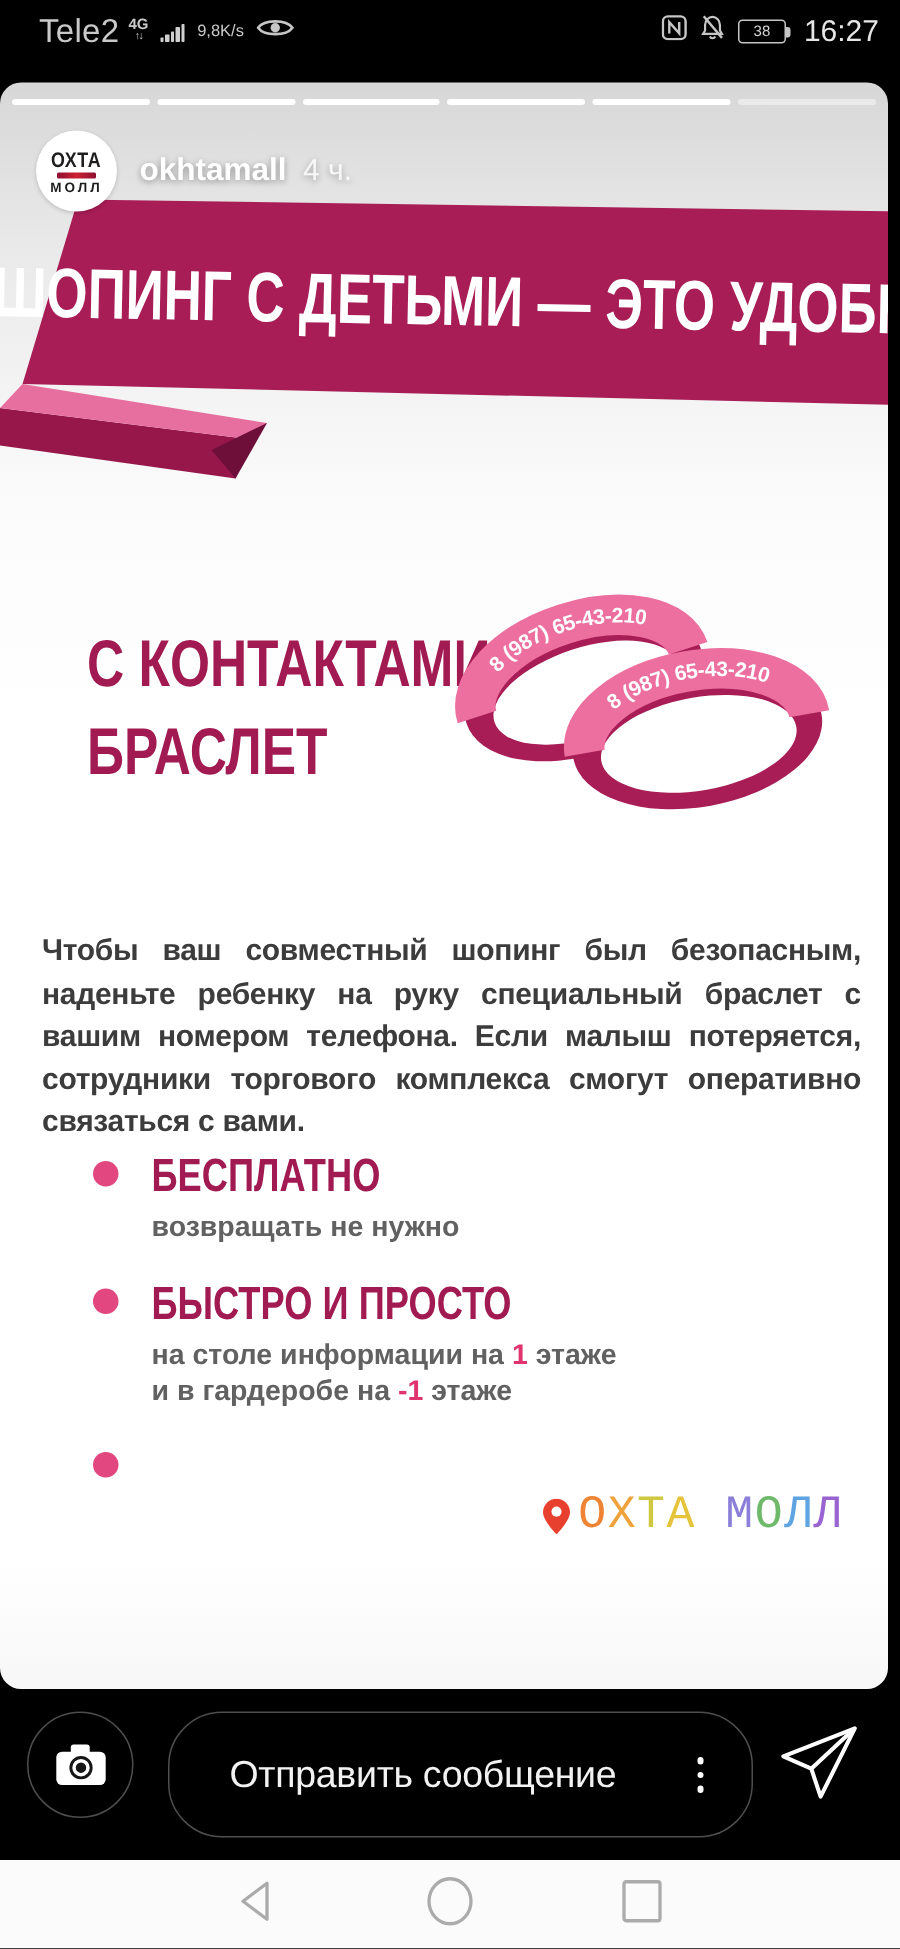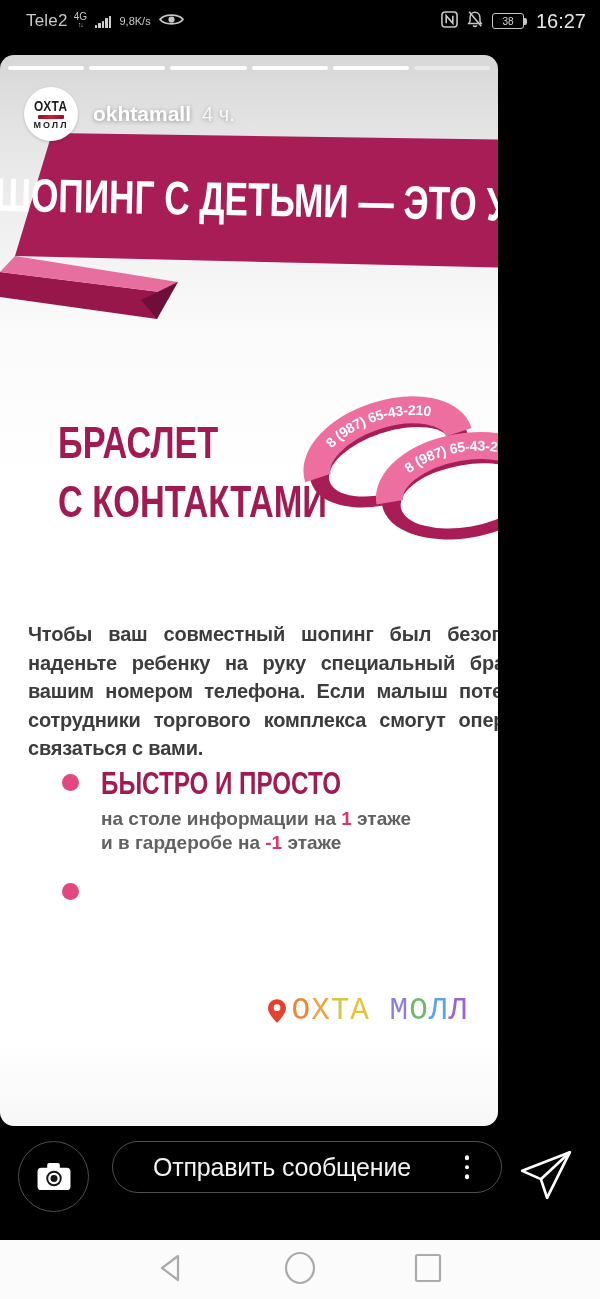--- a/index.html
+++ b/index.html
@@ -7,34 +7,34 @@
   body {
     position: relative; background:#000; overflow:hidden;
     font-family:"Liberation Sans", sans-serif;
     -webkit-font-smoothing: antialiased;
   }
   
   .statusbar { position:absolute; top:0; left:0; width:600px; height:42px;
     display:flex; align-items:center; justify-content:space-between;
     color:#c9c9c9; padding:0 14px 0 26px; background:#000; }
   .sb-left, .sb-right { display:flex; align-items:center; gap:8px; }
-  .sb-carrier { font-size:17px; letter-spacing:.2px; }
+  .sb-carrier { font-size:22px; letter-spacing:.2px; }
   .sb-net { display:flex; flex-direction:column; align-items:center; line-height:8px; margin-left:-2px;}
-  .sb-net .g { font-size:10px; font-weight:normal; }
+  .sb-net .g { font-size:10px; font-weight:bold; }
   .sb-net .arr { font-size:7px; letter-spacing:-1px; }
   .sb-bars { display:flex; align-items:flex-end; gap:1px; height:13px; }
   .sb-bars i { width:2.5px; background:#cfcfcf; display:block; border-radius:.5px;}
   .sb-speed { display:flex; flex-direction:row; align-items:center; font-size:11px; line-height:11px; }
   .sb-batt { position:relative; width:32px; height:16px; border:1.5px solid #c6c6c6; border-radius:3px;
     display:flex; align-items:center; justify-content:center; font-size:10px; color:#d4d4d4;}
   .sb-batt:after { content:""; position:absolute; right:-4px; top:4px; width:2.5px; height:7px;
     background:#c6c6c6; border-radius:0 2px 2px 0;}
   .sb-time { font-size:20px; color:#e6e6e6; margin-left:4px; }
   
-  .story-card { position:absolute; top:55px; left:0; width:498px; height:1071px;
+  .story-card { position:absolute; top:55px; left:0; width:592px; height:1071px;
     border-radius:14px; overflow:hidden;
     background:linear-gradient(180deg,#d7d7d8 0%, #e9e9ea 10%, #fbfbfb 26%, #ffffff 40%, #ffffff 92%, #f7f7f7 100%); }
   .progress-row { position:absolute; top:11px; left:8px; right:8px; display:flex; gap:5px; }
   .progress-row .seg { flex:1; height:4px; border-radius:2px; background:#ffffff; }
   .progress-row .seg.dim { opacity:.45; }
   .story-header { position:absolute; top:32px; left:24px; display:flex; align-items:center; gap:15px; z-index:5;}
   .avatar { width:54px; height:54px; border-radius:50%; background:#fff; display:flex; flex-direction:column;
     align-items:center; justify-content:center; box-shadow:0 1px 3px rgba(0,0,0,.18); }
   .avatar .l1 { font-size:14px; font-weight:bold; color:#1d1d1d; letter-spacing:.5px; transform:scaleX(.85); line-height:14px;}
   .avatar .rule { width:26px; height:4px; margin:2px 0; border-radius:1px;
@@ -62,21 +62,21 @@
   .bullet-title { font-size:31px; font-weight:bold; color:var(--heading); line-height:33px; }
   .bullet-sub { font-size:19px; font-weight:bold; color:#616161; line-height:24px; margin-top:7px; }
   .bullet-sub .hl { color:var(--hl); }
   
   .mall-logo { position:absolute; top:938px; right:30px; display:flex; align-items:center; gap:6px;font-family:Liberation Mono, monospace; }
   .mall-letters { font-size:31px; letter-spacing:1px; white-space:pre; }
   
   .composer { position:absolute; top:1126px; left:0; width:600px; height:114px; background:#000; }
   .cam-btn { position:absolute; top:15px; left:18px; width:71px; height:71px; border-radius:50%;
     border:1.5px solid #4e4e4e; display:flex; align-items:center; justify-content:center; }
-  .msg-pill { position:absolute; top:15px; left:112px; width:390px; height:52px;
+  .msg-pill { position:absolute; top:15px; left:112px; width:390px; height:84px;
     border:1.5px solid #4e4e4e; border-radius:36px; display:flex; align-items:center; }
   .msg-text { margin-left:40px; font-size:25px; color:#f2f2f2; letter-spacing:-.2px;}
   .more-dots { position:absolute; right:26px; top:50%; transform:translateY(-50%);
     display:flex; flex-direction:column; gap:5px; padding:6px; }
   .more-dots i { width:4.5px; height:4.5px; border-radius:50%; background:#fff; }
   .send-btn { position:absolute; top:22px; left:516px; }
   
   .navbar { position:absolute; top:1240px; left:0; width:600px; height:59px; background:#fbfbfb;
     display:block; }
   .nav-ico { position:absolute; top:50%; transform:translate(-50%,-50%); }
@@ -154,22 +154,22 @@
 
   <svg class="banner-svg" width="600" height="210" viewBox="0 0 600 210">
     <polygon points="0,147 168,168 157,194 0,172" style="fill:var(--fold-dark)"></polygon>
     <polygon points="15,131 178,157 168,168 0,147" style="fill:var(--fold-light)"></polygon>
     <polygon points="178,157 157,194 141,175" style="fill:var(--fold-tip)"></polygon>
     <polygon points="52,8 600,16 600,145 15,131" style="fill:var(--banner)"></polygon>
     <text transform="translate(322,92) rotate(1.1) scale(0.75,1)" text-anchor="middle" font-size="47" font-weight="bold" fill="#ffffff">ШОПИНГ С ДЕТЬМИ — ЭТО УДОБНО!</text>
   </svg>
 
   <div class="headline">
+    <div><span class="condensed">С КОНТАКТАМИ</span></div>
     <div><span class="condensed">БРАСЛЕТ</span></div>
-    <div><span class="condensed">С КОНТАКТАМИ</span></div>
   </div>
 
   <svg class="bracelets-svg" width="265" height="185" viewBox="0 0 265 185" xmlns="http://www.w3.org/2000/svg" xmlns:xlink="http://www.w3.org/1999/xlink">
     <g transform="translate(94,72) rotate(-18)">
       <ellipse cx="0" cy="0" rx="82" ry="46" style="fill:var(--band-dark)"></ellipse>
       <ellipse cx="0" cy="5" rx="64" ry="30" fill="#ffffff"></ellipse>
       <path id="arcA" d="M -74 -2 A 74 41 0 0 1 74 -2" fill="none" style="stroke:var(--band-light)" stroke-width="27"></path>
       <text font-size="14" font-weight="bold" fill="#ffffff" dy="5">
         <textPath xlink:href="#arcA" startOffset="50%" text-anchor="middle">8 (987) 65-43-210</textPath>
       </text>
@@ -183,20 +183,29 @@
       </text>
     </g>
   </svg>
 
   <p class="paragraph">Чтобы ваш совместный шопинг был безопасным, наденьте ребенку на руку специальный браслет с вашим номером телефона. Если малыш потеряется, сотрудники торгового комплекса смогут оперативно связаться с вами.</p>
 
   <div class="bullet-list">
       <div class="bullet-item">
         <span class="dot"></span>
         <div class="bullet-body">
+          <div class="bullet-title"><span class="condensed">БЕСПЛАТНО</span></div>
+          <div class="bullet-sub">
+            <div><span>возвращать не нужно</span></div>
+          </div>
+        </div>
+      </div>
+      <div class="bullet-item">
+        <span class="dot"></span>
+        <div class="bullet-body">
           <div class="bullet-title"><span class="condensed">БЫСТРО И ПРОСТО</span></div>
           <div class="bullet-sub">
             <div><span>на столе информации на </span><span class="hl">1</span><span> этаже</span></div>
             <div><span>и в гардеробе на </span><span class="hl">-1</span><span> этаже</span></div>
           </div>
         </div>
       </div>
       <div class="bullet-item">
         <span class="dot"></span>
         <div class="bullet-body">

